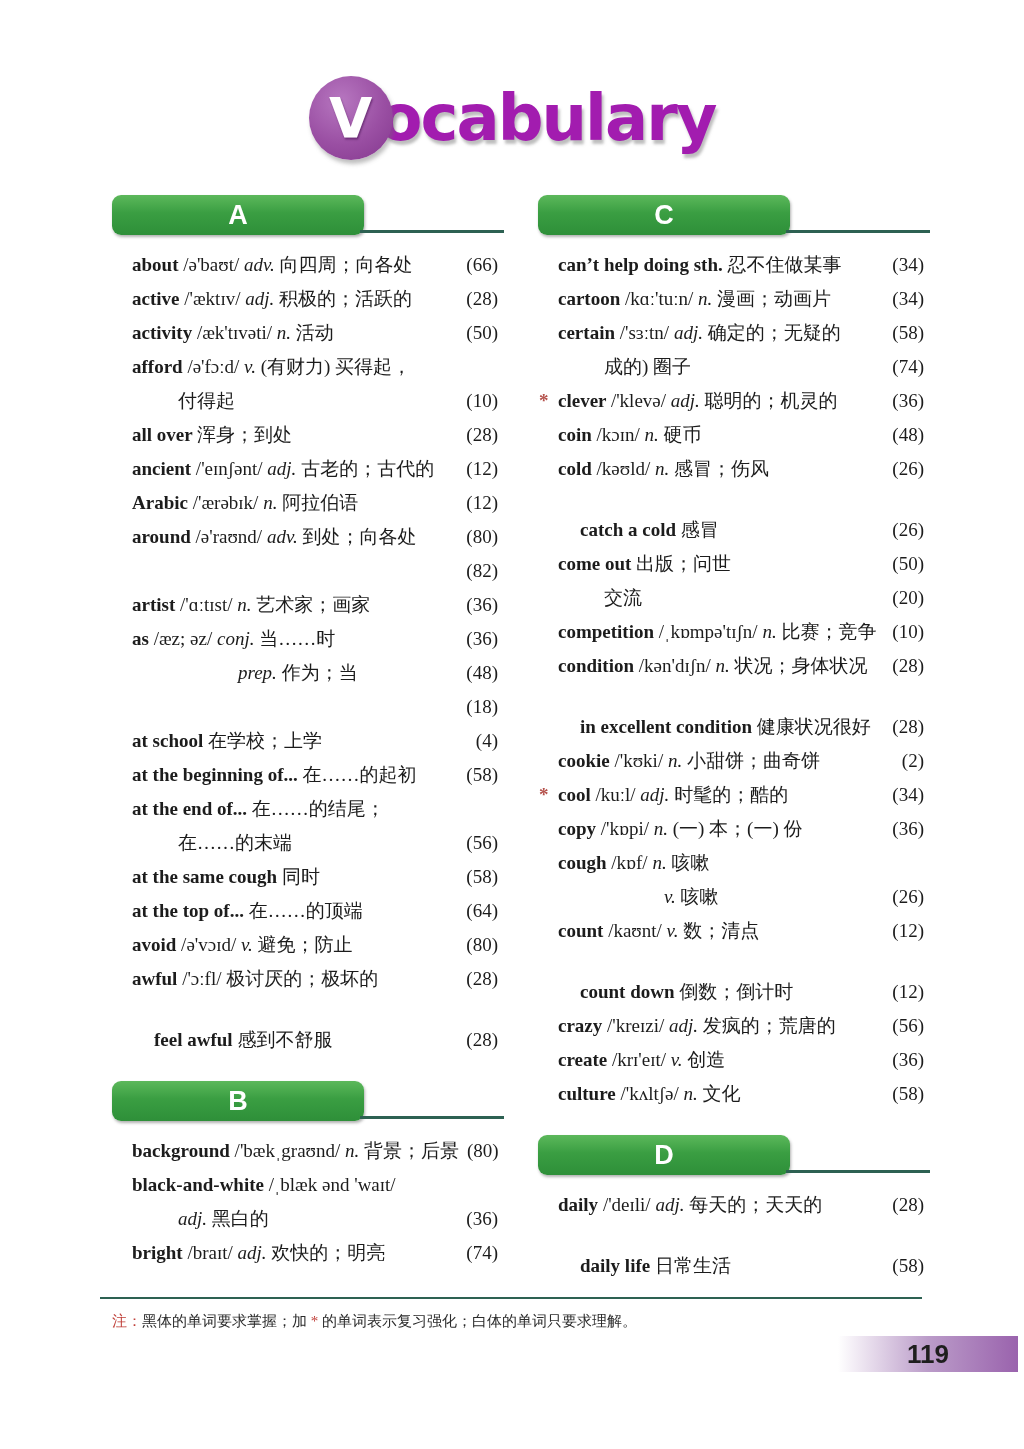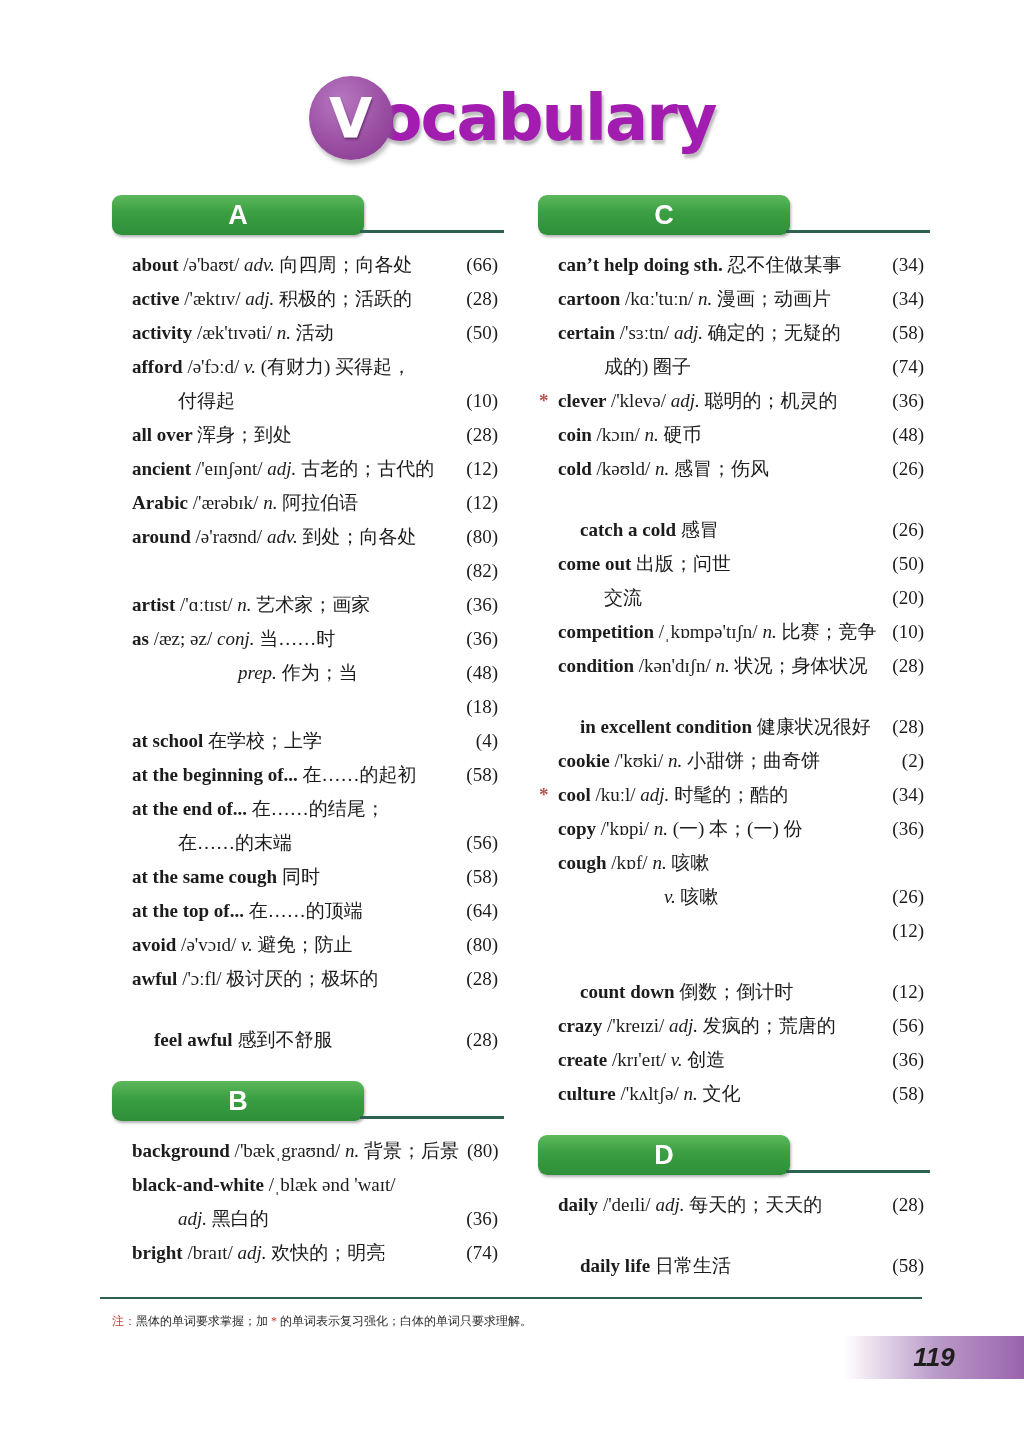--- a/index.html
+++ b/index.html
@@ -43,26 +43,26 @@
   .vrow{position:relative;display:flex;align-items:flex-start;height:34px;line-height:34px;white-space:pre;}
   .pg{margin-left:auto;padding-left:8px;}
   .ind-1{padding-left:22px;margin-top:27px;}
   .ind-2{padding-left:46px;}
   .ind-3{padding-left:106px;}
   .star{position:absolute;left:-19px;top:0;color:#b5524c;font-weight:bold;}
   .sg-b{font-weight:bold;}
   .sg-i{font-style:italic;}
   
   .footer-rule{position:absolute;left:100px;top:1297px;width:822px;height:2px;background:#2d6152;}
-  .note{position:absolute;left:112px;top:1306px;font-size:12px;color:#2b2b2b;line-height:30px;}
+  .note{position:absolute;left:112px;top:1306px;font-size:15px;color:#2b2b2b;line-height:30px;}
   .note-red{color:#c0403a;}
   .page-bar{
-    position:absolute;top:1336px;right:0;width:180px;height:43px;
+    position:absolute;top:1336px;right:6px;width:180px;height:36px;
     background:linear-gradient(90deg,rgba(187,156,201,0) 0%,#bb9cc9 50%,#9a63ad 100%);
-    display:flex;align-items:center;justify-content:center;font-style:italic;
+    display:flex;align-items:center;justify-content:center;
   }
   .page-num{font-family:"Liberation Sans",sans-serif;font-weight:bold;font-size:26px;color:#1e1e1e;}
 </style>
 </head>
 <body>
 
 <header class="logo">
   <span class="logo-circle">
     <span class="logo-v">V</span>
   </span>
@@ -139,21 +139,21 @@
           <div class="vrow"><span class="txt"><span class="sg-b">come out </span><span class="sg-r">出版；问世</span></span><span class="pg">(50)</span></div>
           <div class="vrow ind-2"><span class="txt"><span class="sg-r">交流</span></span><span class="pg">(20)</span></div>
           <div class="vrow"><span class="txt"><span class="sg-b">competition </span><span class="sg-r">/ˌkɒmpə'tɪʃn/ </span><span class="sg-i">n. </span><span class="sg-r">比赛；竞争</span></span><span class="pg">(10)</span></div>
           <div class="vrow"><span class="txt"><span class="sg-b">condition </span><span class="sg-r">/kən'dɪʃn/ </span><span class="sg-i">n. </span><span class="sg-r">状况；身体状况</span></span><span class="pg">(28)</span></div>
           <div class="vrow ind-1"><span class="txt"><span class="sg-b">in excellent condition </span><span class="sg-r">健康状况很好</span></span><span class="pg">(28)</span></div>
           <div class="vrow"><span class="txt"><span class="sg-b">cookie </span><span class="sg-r">/'kʊki/ </span><span class="sg-i">n. </span><span class="sg-r">小甜饼；曲奇饼</span></span><span class="pg">(2)</span></div>
           <div class="vrow"><span class="star">*</span><span class="txt"><span class="sg-b">cool </span><span class="sg-r">/kuːl/ </span><span class="sg-i">adj. </span><span class="sg-r">时髦的；酷的</span></span><span class="pg">(34)</span></div>
           <div class="vrow"><span class="txt"><span class="sg-b">copy </span><span class="sg-r">/'kɒpi/ </span><span class="sg-i">n. </span><span class="sg-r">(一) 本；(一) 份</span></span><span class="pg">(36)</span></div>
           <div class="vrow"><span class="txt"><span class="sg-b">cough </span><span class="sg-r">/kɒf/ </span><span class="sg-i">n. </span><span class="sg-r">咳嗽</span></span></div>
           <div class="vrow ind-3"><span class="txt"><span class="sg-i">v. </span><span class="sg-r">咳嗽</span></span><span class="pg">(26)</span></div>
-          <div class="vrow"><span class="pg">(12)</span></div>
+          <div class="vrow"><span class="txt"><span class="sg-b">count </span><span class="sg-r">/kaʊnt/ </span><span class="sg-i">v. </span><span class="sg-r">数；清点</span></span><span class="pg">(12)</span></div>
           <div class="vrow ind-1"><span class="txt"><span class="sg-b">count down </span><span class="sg-r">倒数；倒计时</span></span><span class="pg">(12)</span></div>
           <div class="vrow"><span class="txt"><span class="sg-b">crazy </span><span class="sg-r">/'kreɪzi/ </span><span class="sg-i">adj. </span><span class="sg-r">发疯的；荒唐的</span></span><span class="pg">(56)</span></div>
           <div class="vrow"><span class="txt"><span class="sg-b">create </span><span class="sg-r">/krɪ'eɪt/ </span><span class="sg-i">v. </span><span class="sg-r">创造</span></span><span class="pg">(36)</span></div>
           <div class="vrow"><span class="txt"><span class="sg-b">culture </span><span class="sg-r">/'kʌltʃə/ </span><span class="sg-i">n. </span><span class="sg-r">文化</span></span><span class="pg">(58)</span></div>
         </div>
       </section>
       <section class="vocab-section">
         <div class="sec-header">
           <div class="sec-tab">
             <span class="sec-letter">D</span>

